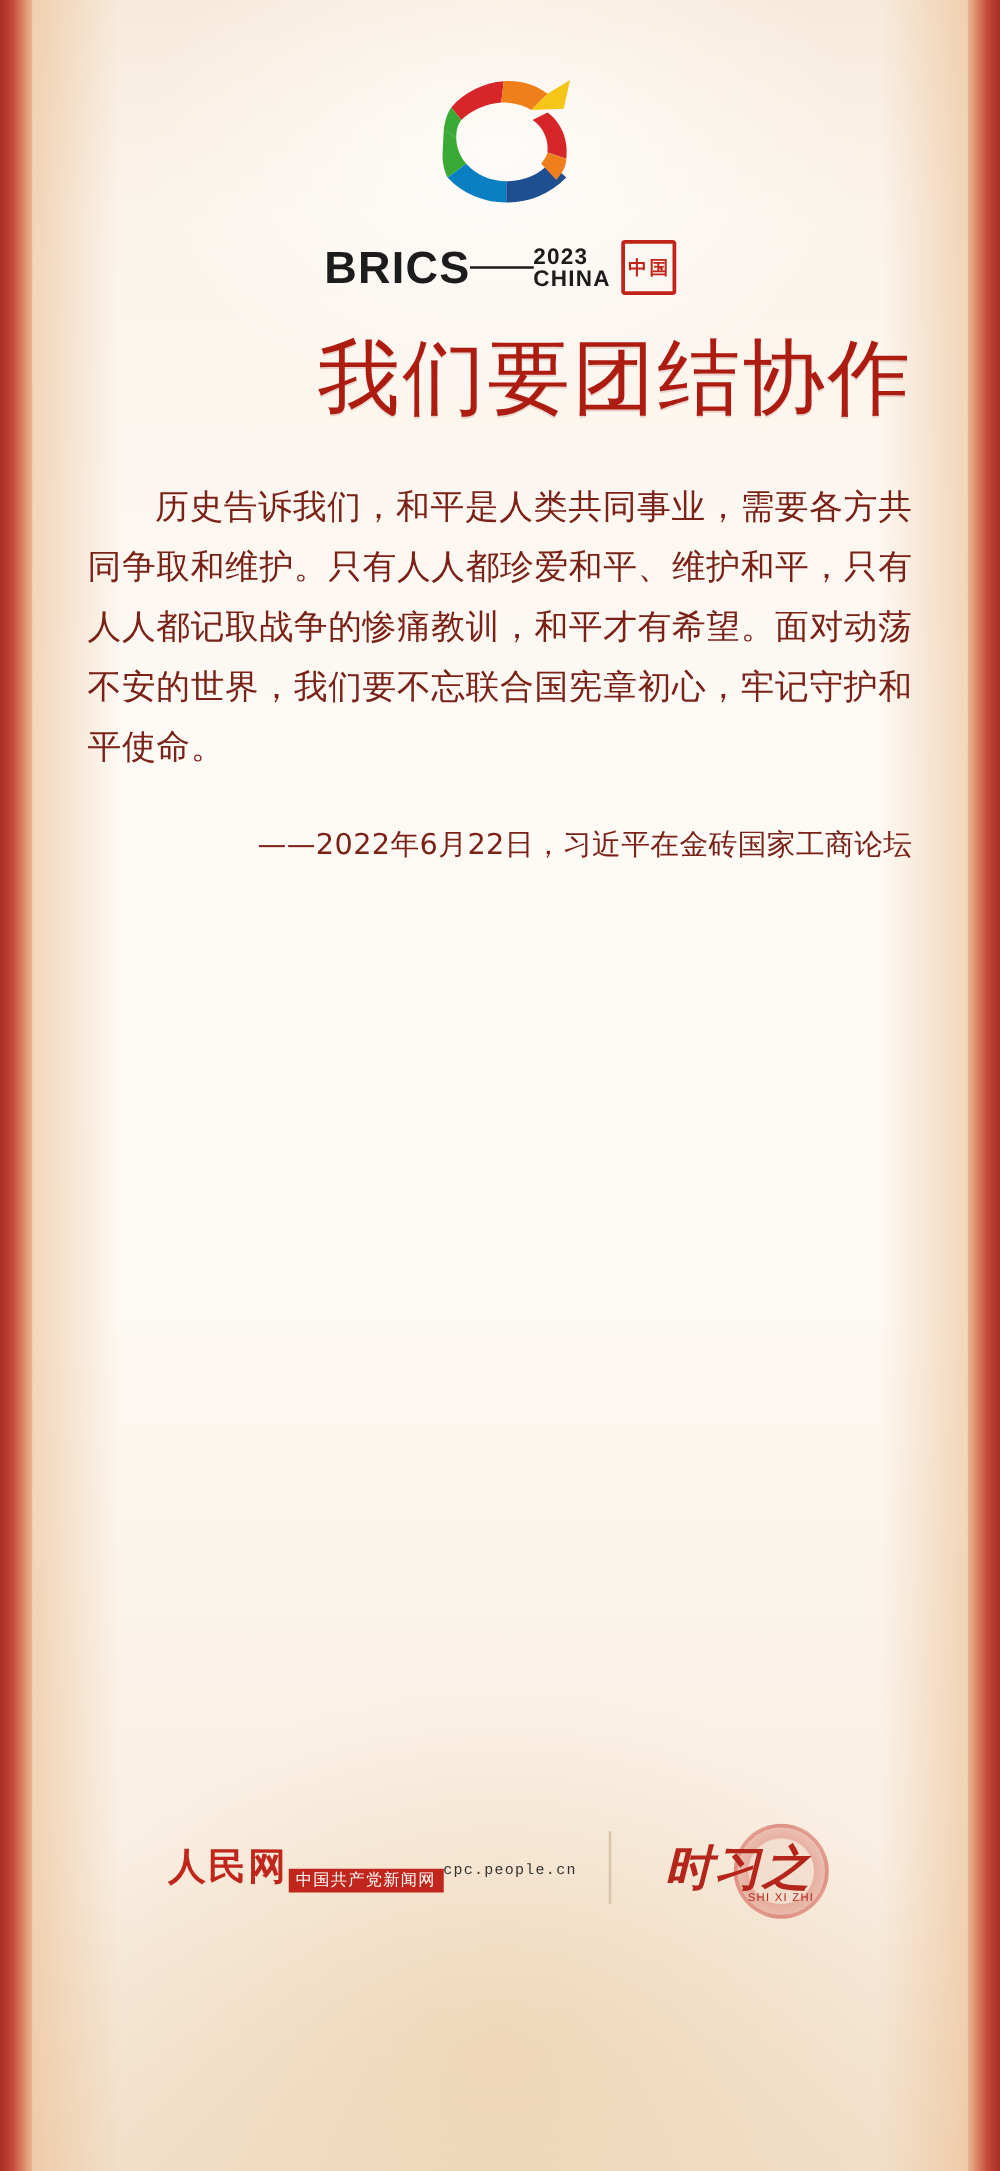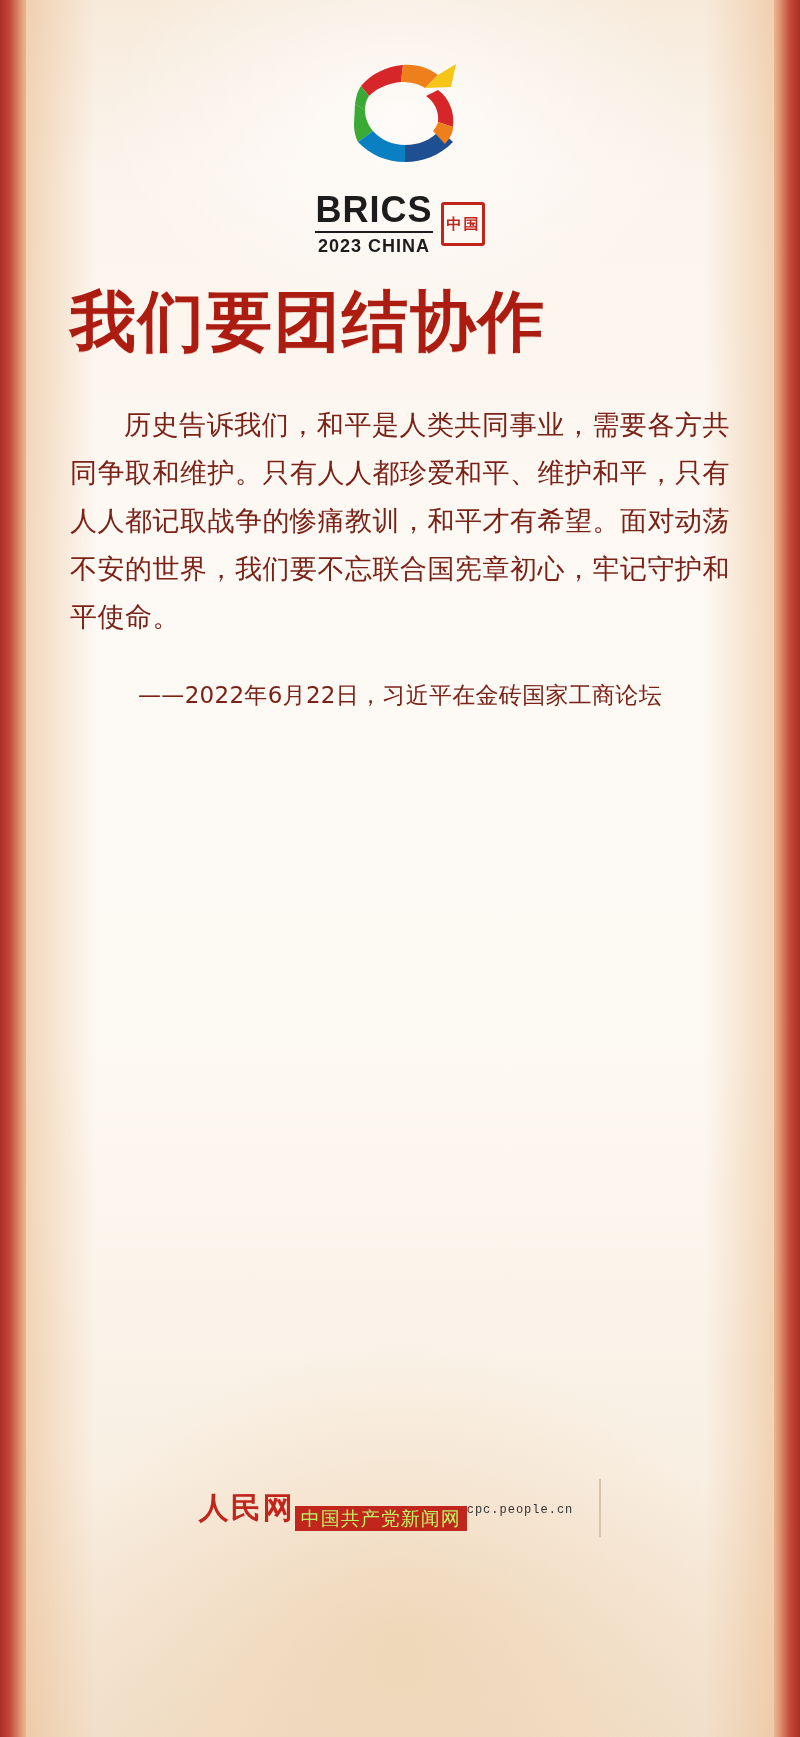--- a/index.html
+++ b/index.html
@@ -67,21 +67,20 @@
   .brics-mark svg { display: block; }
 
   .brics-wordmark {
     margin-top: 10px;
     display: flex;
     align-items: center;
     gap: 8px;
   }
   .wordmark-text {
     display: flex;
-    flex-direction: column;
     align-items: center;
     line-height: 1;
   }
   .wordmark-brics {
     font-family: "Liberation Sans", sans-serif;
     font-weight: bold;
     font-size: 36px;
     letter-spacing: 1px;
     color: #1c1c1c;
   }
@@ -111,24 +110,24 @@
     font-size: 15px;
     font-weight: bold;
     line-height: 1;
     padding: 2px;
     box-sizing: border-box;
   }
 
   
   .headline {
     margin-top: 30px;
-    text-align: left;
+    text-align: right;
     color: #ad1c11;
     font-family: "DejaVu Sans", "Liberation Sans", sans-serif;
-    font-weight: bold;
+    font-weight: normal;
     font-size: 66px;
     line-height: 1.12;
     letter-spacing: 2px;
     text-shadow: 0 1px 0 rgba(120,20,10,0.15);
   }
   .headline .l { display: block; }
 
   
   .body-text {
     margin-top: 42px;
@@ -144,21 +143,21 @@
   
   .attribution {
     margin-top: 34px;
     color: #7a2218;
     font-family: "DejaVu Sans", "Liberation Sans", sans-serif;
     font-size: 23px;
     line-height: 1.75;
     text-align: right;
     letter-spacing: 0.3px;
   }
-  .attribution .line { display: block; text-align: center; }
+  .attribution .line { display: block; }
 
   
   .footer {
     position: absolute;
     left: 0; right: 0;
     bottom: 200px;
     display: flex;
     justify-content: center;
     align-items: center;
     gap: 26px;
@@ -172,23 +171,23 @@
   .people-cn {
     color: #c1261c;
     font-family: "DejaVu Sans", "Liberation Sans", sans-serif;
     font-weight: bold;
     font-size: 30px;
     letter-spacing: 2px;
   }
   .people-bar {
     margin-top: 21px;
     background: #c1261c;
-    color: #bef264;
-    font-family: "DejaVu Sans", "Liberation Sans", sans-serif;
-    font-size: 19px;
+    color: #ffffff;
+    font-family: "DejaVu Sans", "Liberation Sans", sans-serif;
+    font-size: 13px;
     padding: 3px 6px;
     letter-spacing: 1px;
     white-space: nowrap;
   }
   .people-url {
     margin-top: 4px;
     color: #333;
     font-family: "Liberation Mono", monospace;
     font-size: 12px;
     letter-spacing: 1px;
@@ -286,14 +285,19 @@
     </div>
   </div>
 
   <div class="footer">
     <div class="people-logo">
       <span class="people-cn">人民网</span>
       <span class="people-bar">中国共产党新闻网</span>
       <span class="people-url">cpc.people.cn</span>
     </div>
     <div class="divider-v"></div>
+    <div class="shixi">
+      <span class="shixi-ring"></span>
+      <span class="shixi-text">时习之</span>
+      <span class="shixi-py">SHI XI ZHI</span>
+    </div>
   </div>
 </div>
 
 </body></html>

